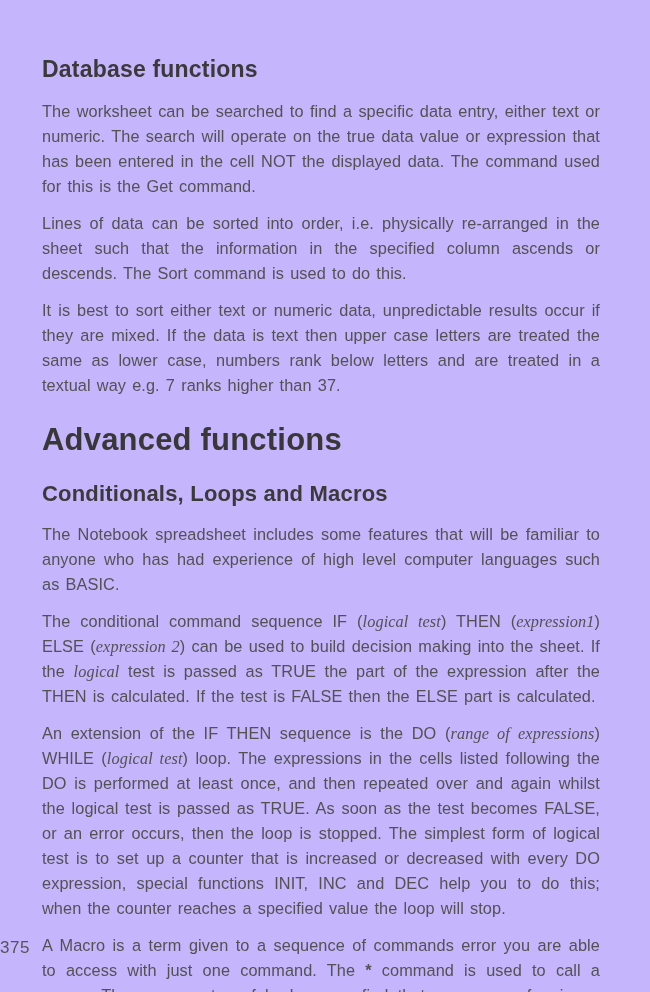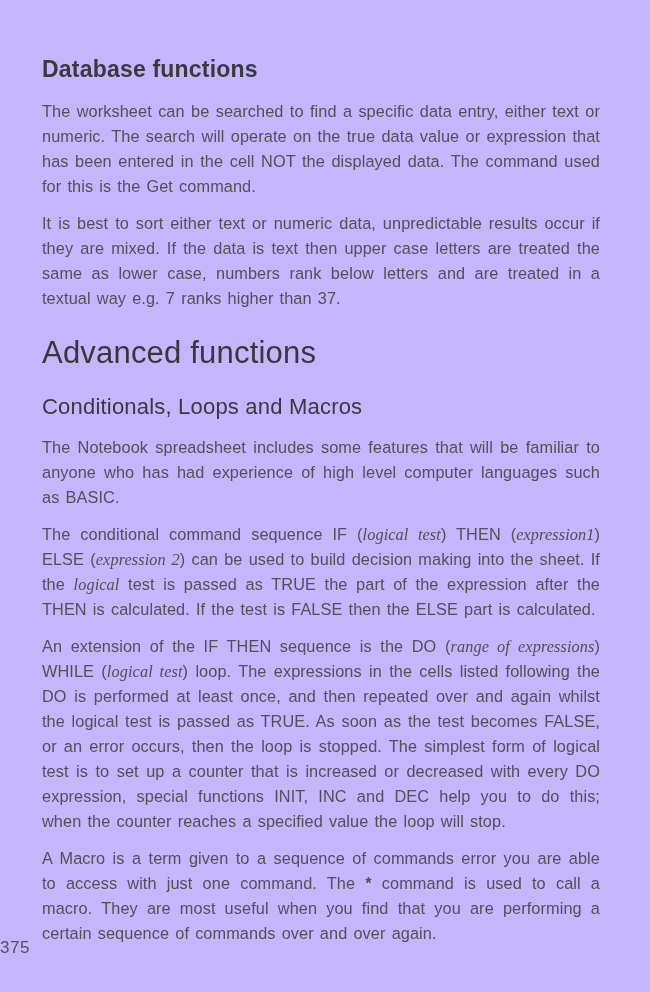--- a/index.html
+++ b/index.html
@@ -21,28 +21,28 @@
   .heading-section {
     margin: 0 0 16px 0;
     font-size: 23px;
     font-weight: 700;
     letter-spacing: 0.2px;
     color: #3a3a3a;
   }
   .heading-chapter {
     margin: 24px 0 0 0;
     font-size: 31px;
-    font-weight: 400;
+    font-weight: 700;
     letter-spacing: 0.2px;
     color: #383838;
   }
   .heading-sub {
     margin: 23px 0 15px 0;
     font-size: 22px;
-    font-weight: 400;
+    font-weight: 700;
     letter-spacing: 0.2px;
     color: #3a3a3a;
   }
   .body-copy p {
     margin: 0 0 12px 0;
     font-size: 16.3px;
     line-height: 25px;
     text-align: justify;
     word-spacing: 1.5px;
     letter-spacing: 0.1px;
@@ -68,20 +68,21 @@
 </style>
 </head>
 <body>
 
 <div class="page">
 
   <h2 class="heading-section">Database functions</h2>
 
   <div class="body-copy">
       <p><span>The worksheet can be searched to find a specific data entry, either text or numeric. The search will operate on the true data value or expression that has been entered in the cell NOT the displayed data. The command used for this is the Get command.</span></p>
+      <p><span>Lines of data can be sorted into order, i.e. physically re-arranged in the sheet such that the information in the specified column ascends or descends. The Sort command is used to do this.</span></p>
       <p><span>It is best to sort either text or numeric data, unpredictable results occur if they are mixed. If the data is text then upper case letters are treated the same as lower case, numbers rank below letters and are treated in a textual way e.g. 7 ranks higher than 37.</span></p>
     </div>
 
   <h1 class="heading-chapter">Advanced functions</h1>
 
   <h2 class="heading-sub">Conditionals, Loops and Macros</h2>
 
   <div class="body-copy">
       <p><span>The Notebook spreadsheet includes some features that will be familiar to anyone who has had experience of high level computer languages such as BASIC.</span></p>
       <p><span>The conditional command sequence IF (</span><em>logical test</em><span>) THEN (</span><em>expression1</em><span>) ELSE (</span><em>expression 2</em><span>) can be used to build decision making into the sheet. If the </span><em>logical</em><span> test is passed as TRUE the part of the expression after the THEN is calculated. If the test is FALSE then the ELSE part is calculated.</span></p>

